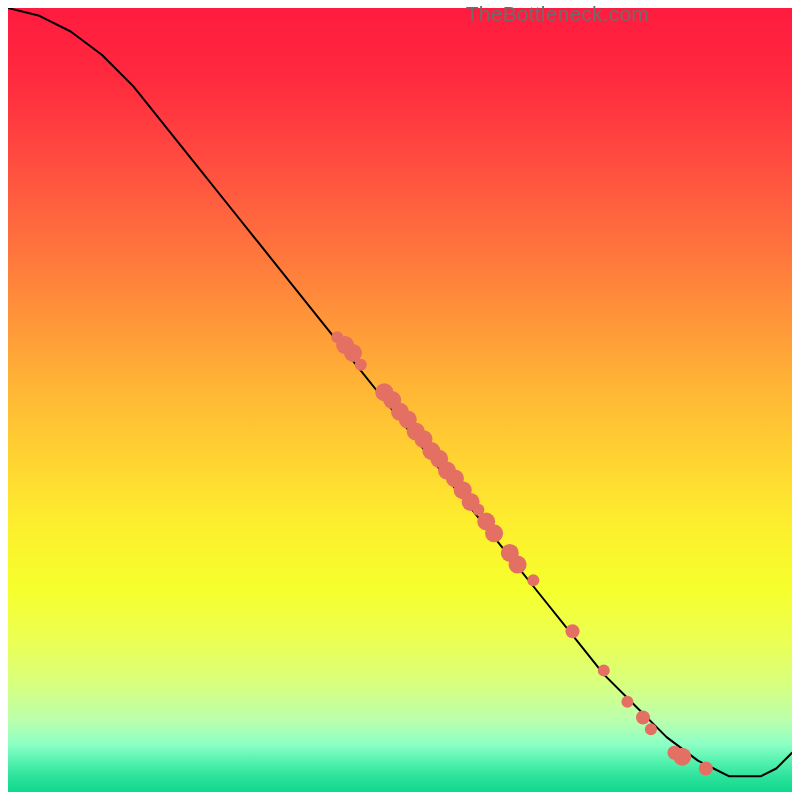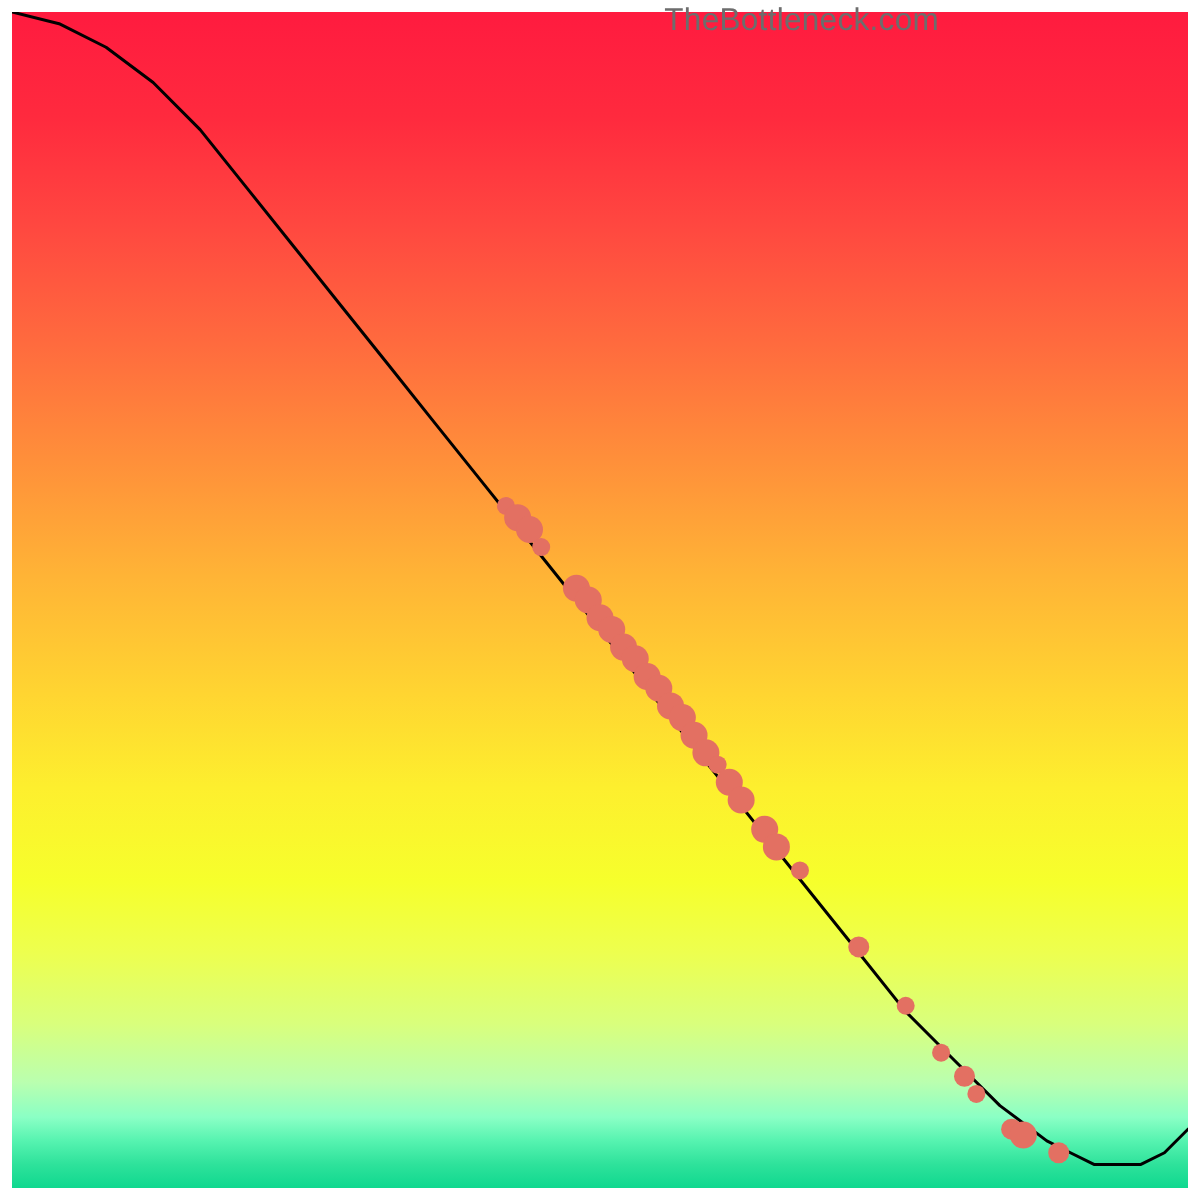--- a/index.html
+++ b/index.html
@@ -8,20 +8,21 @@
     width: 800px;
     height: 800px;
     overflow: hidden;
     font-family: Arial, Helvetica, sans-serif;
     background: #fff;
   }
   .chart-wrap {
     position: relative;
     width: 636px;
     height: 800px;
+    padding-left: 23px;
   }
   .plot-bg {
     position: absolute;
     left: 8px;
     top: 8px;
     width: 784px;
     height: 784px;
     background: linear-gradient(
       to bottom,
       #ff1b3f 0%,

